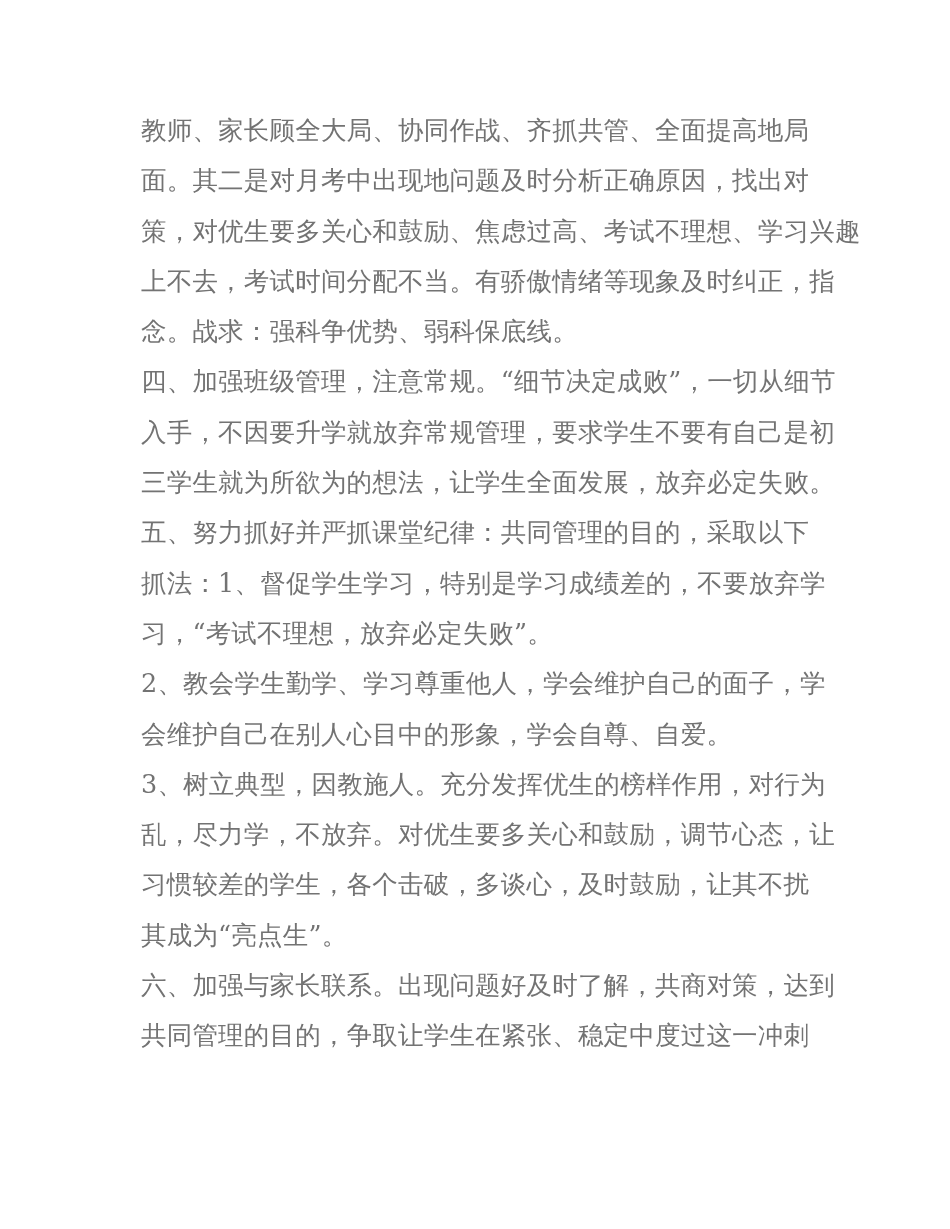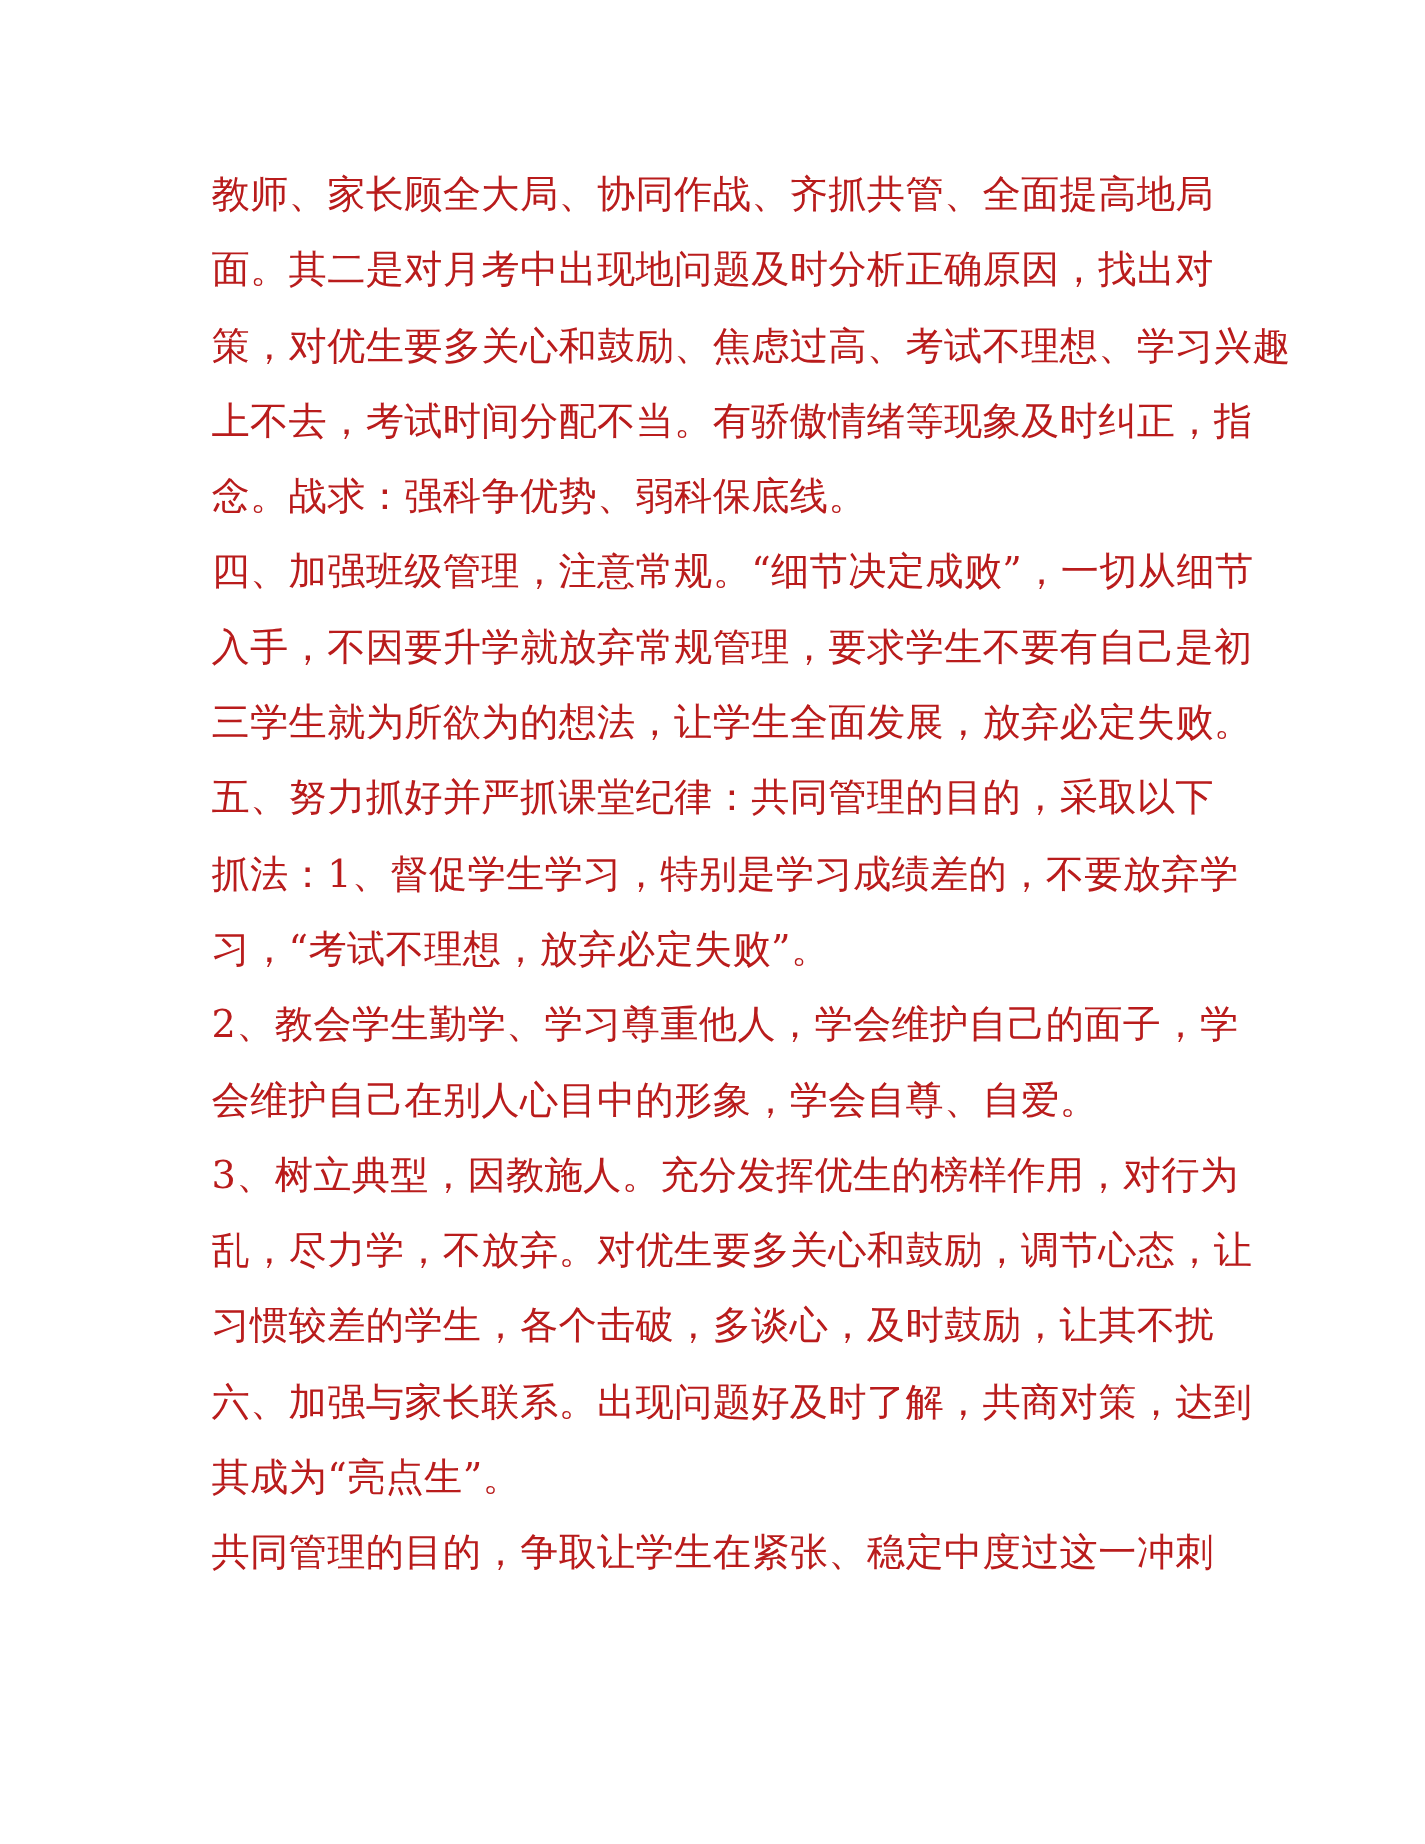--- a/index.html
+++ b/index.html
@@ -4,21 +4,21 @@
 <style>
   html, body { margin: 0; padding: 0; background: #ffffff; }
   body { width: 950px; height: 1229px; position: relative; overflow: hidden; }
   .page {
     position: absolute;
     left: 141px;
     top: 105px;
     width: 680px;
     font-family: "DejaVu Serif", "Liberation Serif", serif;
     font-size: 25.5px;
-    color: #b91c1c;
+    color: #737373;
   }
   .line {
     height: 50.3px;
     line-height: 50.3px;
     white-space: nowrap;
     letter-spacing: 0.2px;
   }
 </style>
 </head>
 <body>
@@ -33,16 +33,16 @@
   <div class="line">入手，不因要升学就放弃常规管理，要求学生不要有自己是初</div>
   <div class="line">三学生就为所欲为的想法，让学生全面发展，放弃必定失败。</div>
   <div class="line">五、努力抓好并严抓课堂纪律：共同管理的目的，采取以下</div>
   <div class="line">抓法：1、督促学生学习，特别是学习成绩差的，不要放弃学</div>
   <div class="line">习，“考试不理想，放弃必定失败”。</div>
   <div class="line">2、教会学生勤学、学习尊重他人，学会维护自己的面子，学</div>
   <div class="line">会维护自己在别人心目中的形象，学会自尊、自爱。</div>
   <div class="line">3、树立典型，因教施人。充分发挥优生的榜样作用，对行为</div>
   <div class="line">乱，尽力学，不放弃。对优生要多关心和鼓励，调节心态，让</div>
   <div class="line">习惯较差的学生，各个击破，多谈心，及时鼓励，让其不扰</div>
+  <div class="line">其成为“亮点生”。</div>
   <div class="line">六、加强与家长联系。出现问题好及时了解，共商对策，达到</div>
-  <div class="line">其成为“亮点生”。</div>
   <div class="line">共同管理的目的，争取让学生在紧张、稳定中度过这一冲刺</div>
 </div>
 
 </body></html>

